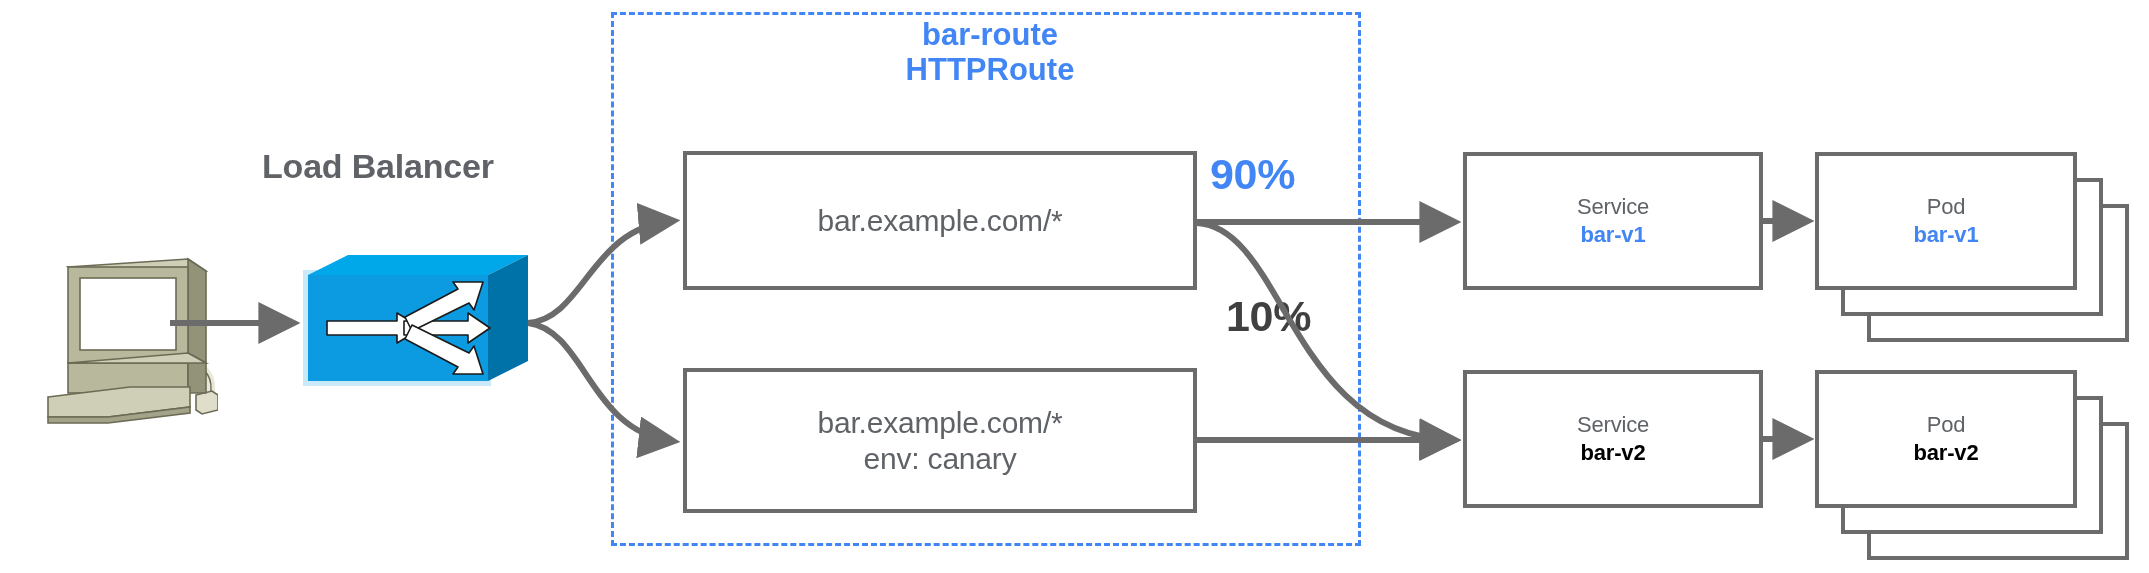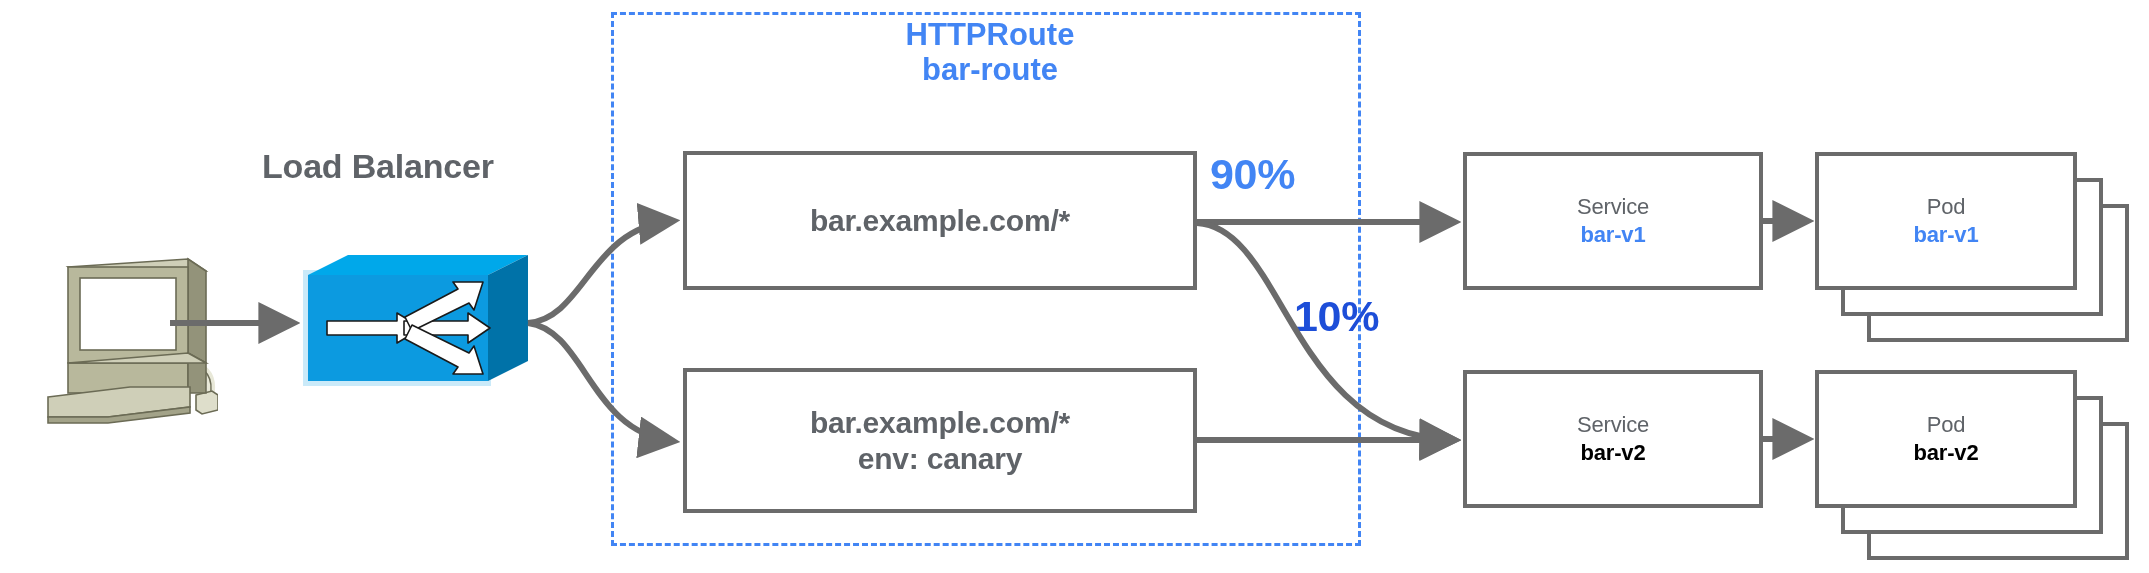--- a/index.html
+++ b/index.html
@@ -33,21 +33,21 @@
     box-sizing:border-box;
     border:4px solid #6b6b6b;
     background:#fff;
     display:flex;
     flex-direction:column;
     align-items:center;
     justify-content:center;
     line-height:1.2;
   }
   .rule-box{
-    font-size:30px; color:#5f6368; font-weight:700;
+    font-size:30px; color:#5f6368; font-weight:400;
     letter-spacing:-.2px;
   }
   .rule-box span{white-space:nowrap;}
 
   .svc-box, .pod-box{
     font-size:22px; color:#5f6368; letter-spacing:-.2px;
   }
   .svc-box .name, .pod-box .name{
     font-weight:700; margin-top:2px;
   }
@@ -61,21 +61,21 @@
     box-sizing:border-box;
     border:4px solid #6b6b6b;
     background:#fff;
   }
 
   
   .pct{
     font-size:43px; font-weight:700; letter-spacing:-.3px;
   }
   .pct-90{left:1210px; top:150px; color:#4285f4;}
-  .pct-10{left:1278px; top:292px; color:#1d4ed8;margin-left:16px;}
+  .pct-10{left:1210px; top:292px; color:#404040;margin-left:16px;}
 
   
   svg.overlay{position:absolute; left:0; top:0; width:2149px; height:573px; pointer-events:none;}
 </style>
 </head>
 <body>
 
 <div id="canvas">
 
   <div class="abs" style="left:38px; top:245px; width:180px; height:180px;">
@@ -121,22 +121,22 @@
         <polygon points="104,68 168,68 168,60 190,75 168,90 168,82 104,82"></polygon>
         <polygon points="105,64 158,36 153,29 183,29 174,57 169,50 112,78"></polygon>
         <polygon points="112,72 169,100 174,93 183,121 153,121 158,114 105,86"></polygon>
       </g>
     </svg>
   </div>
 
   <div class="abs dashed-box"></div>
 
   <div class="abs route-title">
+    <div>bar-route</div>
     <div>HTTPRoute</div>
-    <div>bar-route</div>
   </div>
 
   <div class="abs box rule-box" style="left:683px; top:151px; width:514px; height:139px;">
     <span>bar.example.com/*</span>
   </div>
 
   <div class="abs box rule-box" style="left:683px; top:368px; width:514px; height:145px;">
     <span>bar.example.com/*</span>
     <span>env: canary</span>
   </div>

